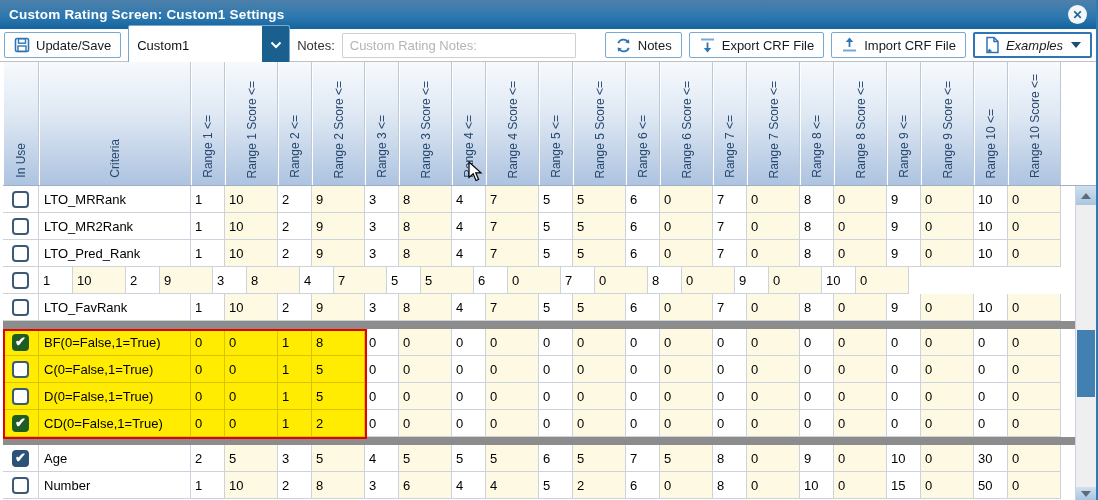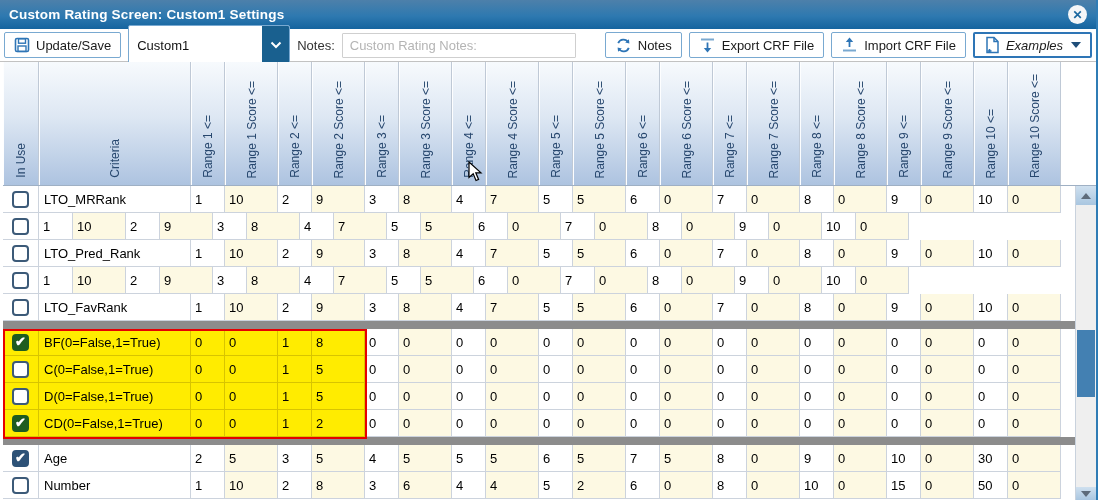--- a/index.html
+++ b/index.html
@@ -241,20 +241,21 @@
           <div class="cell val col-range">9</div>
           <div class="cell val col-score">0</div>
           <div class="cell val col-range">10</div>
           <div class="cell val col-score">0</div>
           <div class="rfiller"></div>
         </div>
         <div class="grow">
           <div class="cell col-inuse">
             <div class="cb"></div>
           </div>
+          <div class="cell col-criteria">LTO_MR2Rank</div>
           <div class="cell val col-range">1</div>
           <div class="cell val col-score">10</div>
           <div class="cell val col-range">2</div>
           <div class="cell val col-score">9</div>
           <div class="cell val col-range">3</div>
           <div class="cell val col-score">8</div>
           <div class="cell val col-range">4</div>
           <div class="cell val col-score">7</div>
           <div class="cell val col-range">5</div>
           <div class="cell val col-score">5</div>

